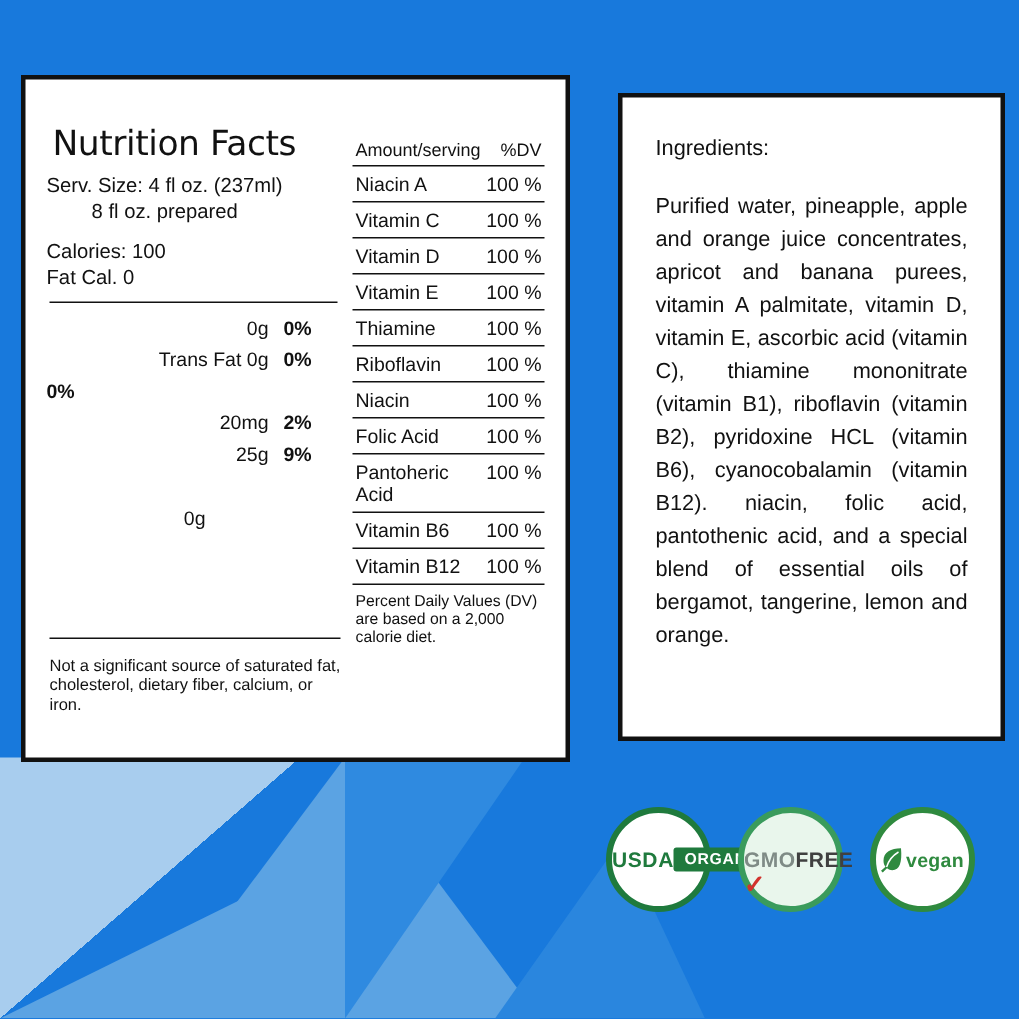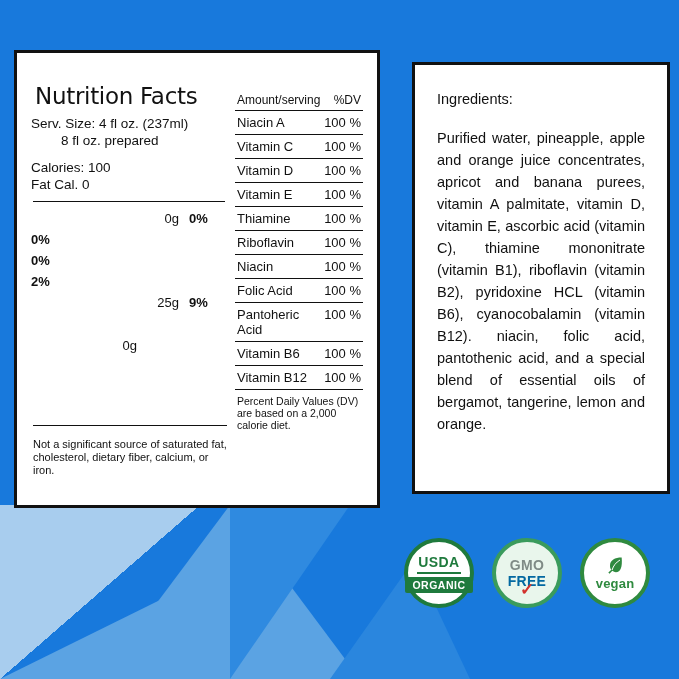--- a/index.html
+++ b/index.html
@@ -208,23 +208,22 @@
     display: flex;
     gap: 18px;
   }
   .badge {
     width: 70px;
     height: 70px;
     border-radius: 50%;
     background: #ffffff;
     box-sizing: border-box;
     display: flex;
-    flex-direction: column;
+    flex-direction: row;
     align-items: center;
-    justify-content: center;
     position: relative;
   }
   .badge-usda {
     border: 4px solid #1f7a3d;
   }
   .badge-usda .b-t1 {
     font-size: 14px;
     font-weight: bold;
     color: #1f7a3d;
     letter-spacing: 0.4px;
@@ -250,21 +249,21 @@
   }
   .badge-gmo .b-t1 {
     font-size: 14px;
     font-weight: bold;
     color: #7f8b86;
     letter-spacing: 0.3px;
   }
   .badge-gmo .b-t2 {
     font-size: 14px;
     font-weight: bold;
-    color: #0369a1;
+    color: #404040;
     letter-spacing: 0.3px;
   }
   .badge-gmo .check {
     position: absolute;
     bottom: 9px;
     font-size: 17px;
     color: #d2322d;
     font-weight: bold;
     line-height: 10px;
   }
@@ -305,26 +304,28 @@
       <div class="nf-line">Fat Cal. 0</div>
 
       <div class="nf-rule"></div>
 
       <div class="nf-rows">
         <div class="nf-row">
           <span class="nf-label">0g</span>
           <span class="nf-dv">0%</span>
         </div>
         <div class="nf-row">
+          <span class="nf-label">Trans Fat 0g</span>
           <span class="nf-dv">0%</span>
         </div>
         <div class="nf-row">
           <span class="nf-dv">0%</span>
         </div>
         <div class="nf-row">
+          <span class="nf-label">20mg</span>
           <span class="nf-dv">2%</span>
         </div>
         <div class="nf-row">
           <span class="nf-label">25g</span>
           <span class="nf-dv">9%</span>
         </div>
         <div class="nf-row plain" style="margin-top:22px;">
           <span class="nf-label" style="padding-right:52px;">0g</span>
           <span class="nf-dv"></span>
         </div>

